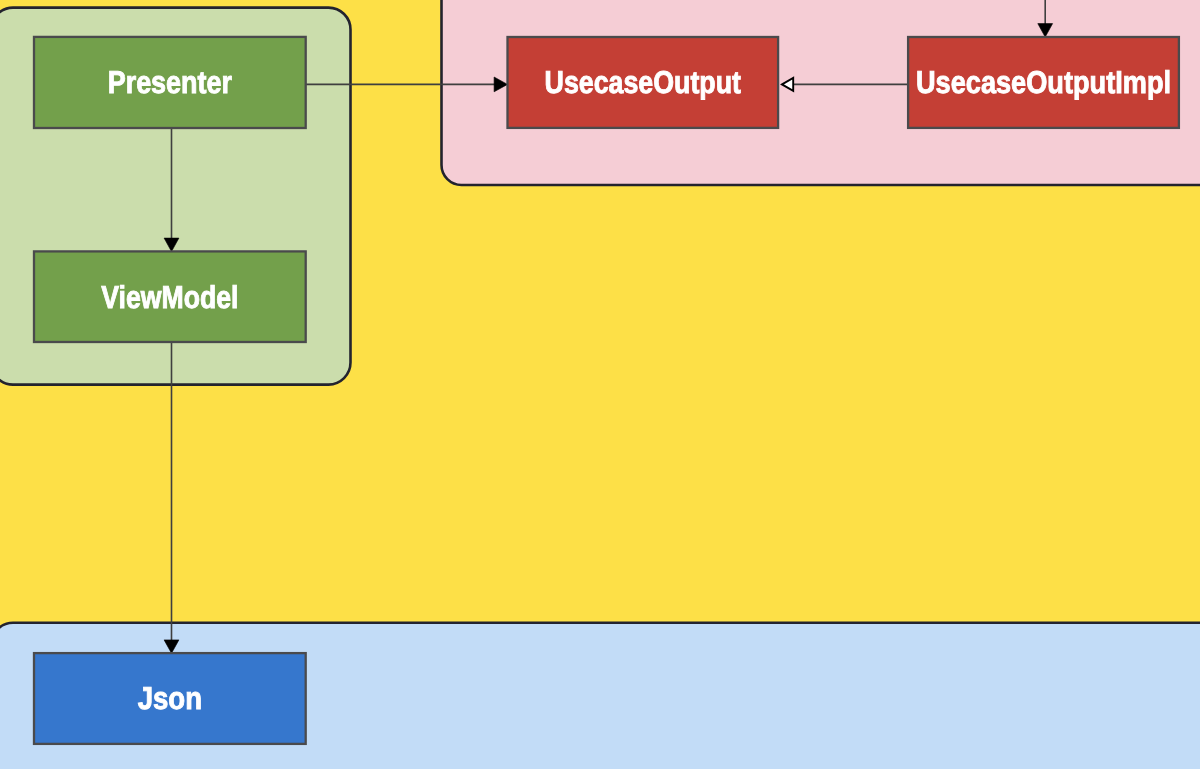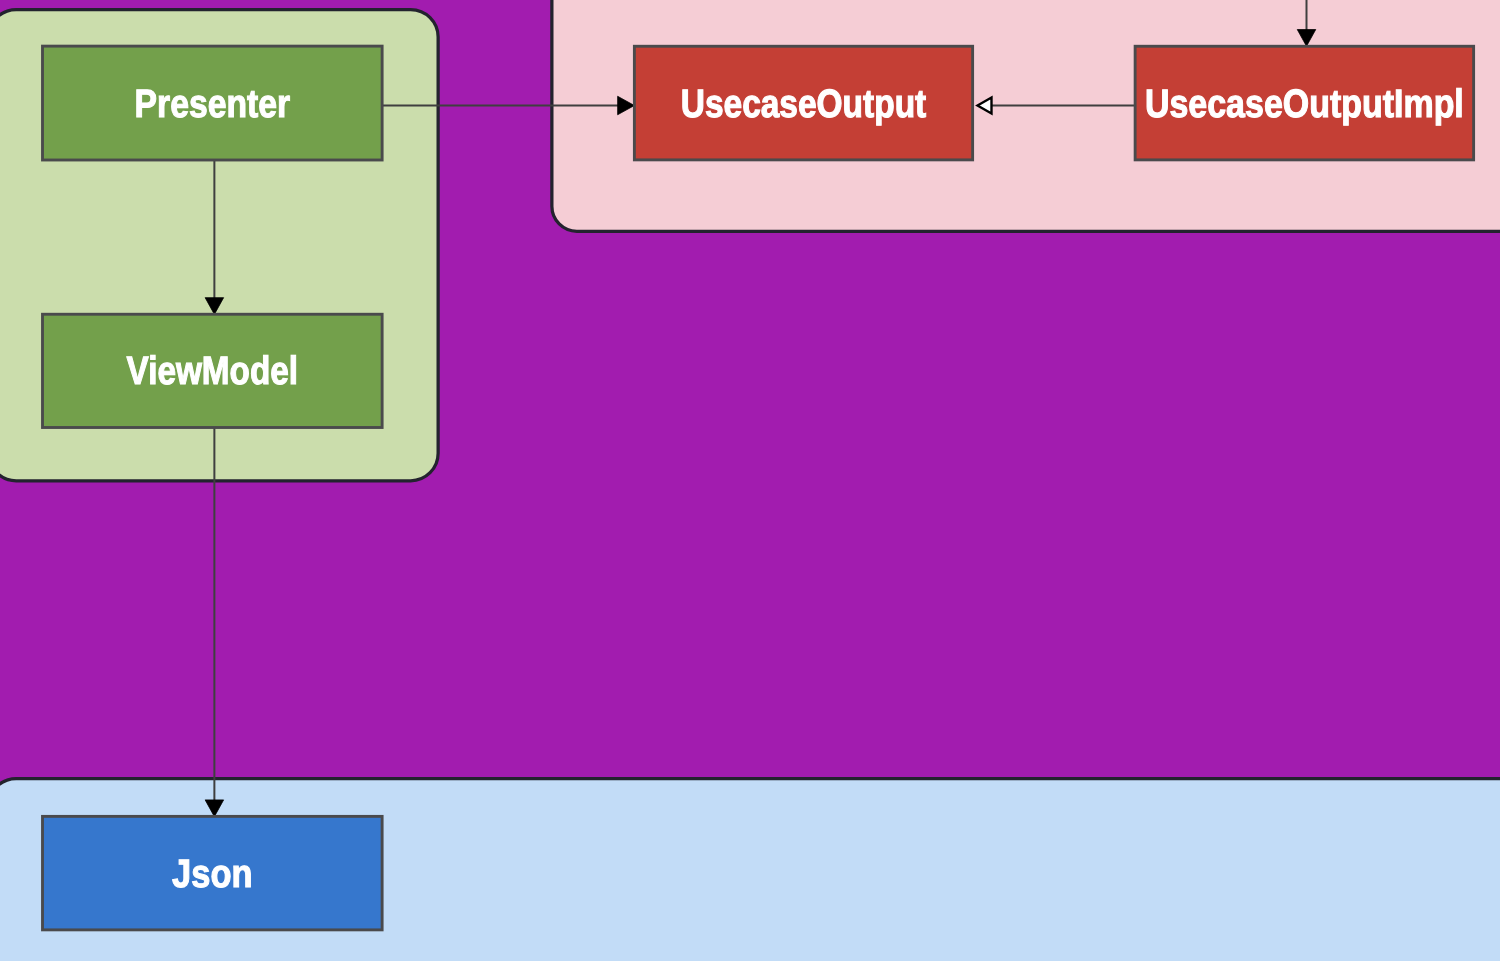--- a/index.html
+++ b/index.html
@@ -3,21 +3,21 @@
 <meta charset="utf-8">
 <title>Clean Architecture Layer Diagram</title>
 <style>
   html, body { margin:0; padding:0; }
   body {
     width:1200px; height:769px;
     background:#ffffff;
     font-family:"Liberation Sans", sans-serif;
     overflow:hidden;
   }
-  #stage { position:relative; width:1200px; height:769px; background:#a21caf; }
+  #stage { position:relative; width:1200px; height:769px; background:#fde047; }
   svg#diagram { position:absolute; left:0; top:0; width:1200px; height:769px; display:block; }
   text.node-label {
     font-family:"Liberation Sans", sans-serif;
     font-weight:bold;
     font-size:31.6px;
     text-anchor:middle;
     fill:#ffffff;
     text-rendering:geometricPrecision;
     stroke:#ffffff; stroke-width:0.9; paint-order:stroke fill;
   }

